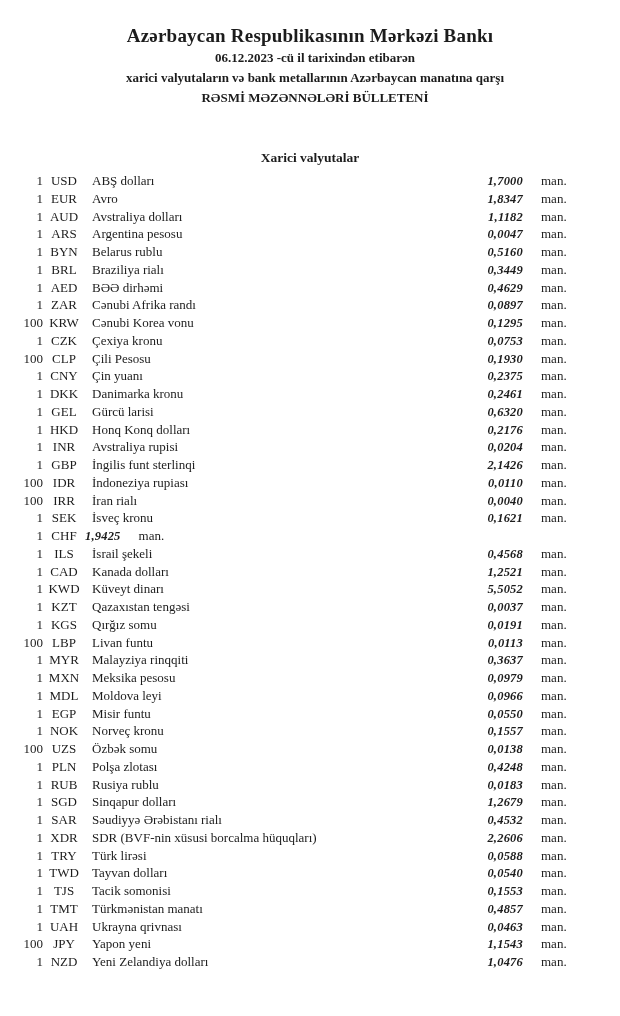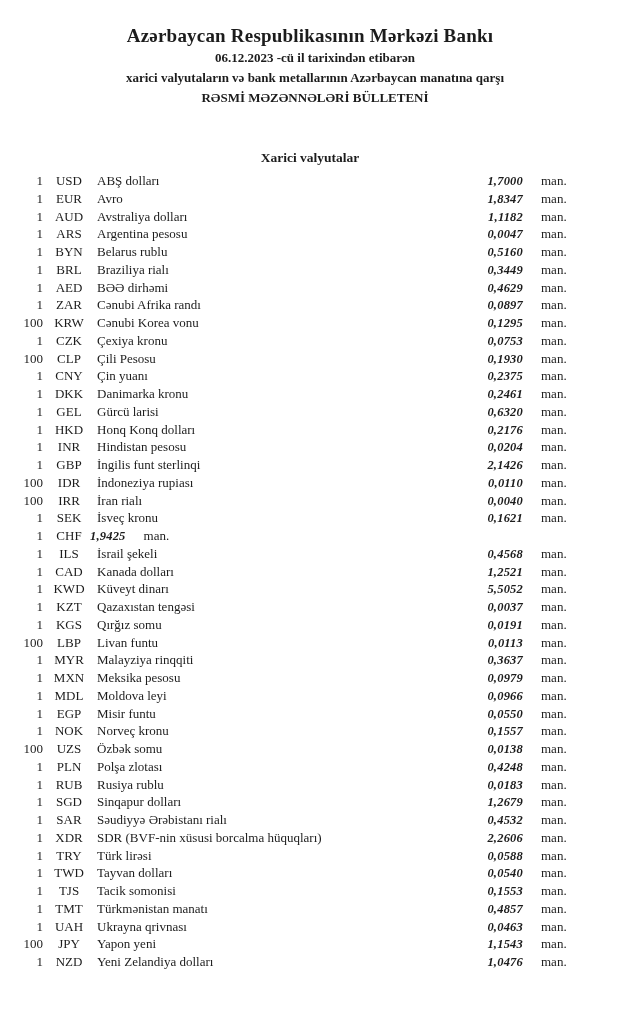--- a/index.html
+++ b/index.html
@@ -56,21 +56,20 @@
     box-sizing: border-box;
   }
   .qty {
     flex: none;
     width: 43px;
     text-align: right;
   }
   .code {
     flex: none;
     width: 42px;
-    margin-left: 5px;
     text-align: center;
   }
   .name {
     flex: 1;
     padding-left: 7px;
     white-space: nowrap;
     overflow: hidden;
   }
   .rate {
     flex: none;
@@ -216,21 +215,21 @@
       <span class="qty">1</span>
       <span class="code">HKD</span>
       <span class="name">Honq Konq dolları</span>
       <span class="rate">0,2176</span>
       <span class="unit">man.</span>
     </div>
 
     <div class="row">
       <span class="qty">1</span>
       <span class="code">INR</span>
-      <span class="name">Hindistan pesosu</span>
+      <span class="name">Avstraliya rupisi</span>
       <span class="rate">0,0204</span>
       <span class="unit">man.</span>
     </div>
 
     <div class="row">
       <span class="qty">1</span>
       <span class="code">GBP</span>
       <span class="name">İngilis funt sterlinqi</span>
       <span class="rate">2,1426</span>
       <span class="unit">man.</span>

